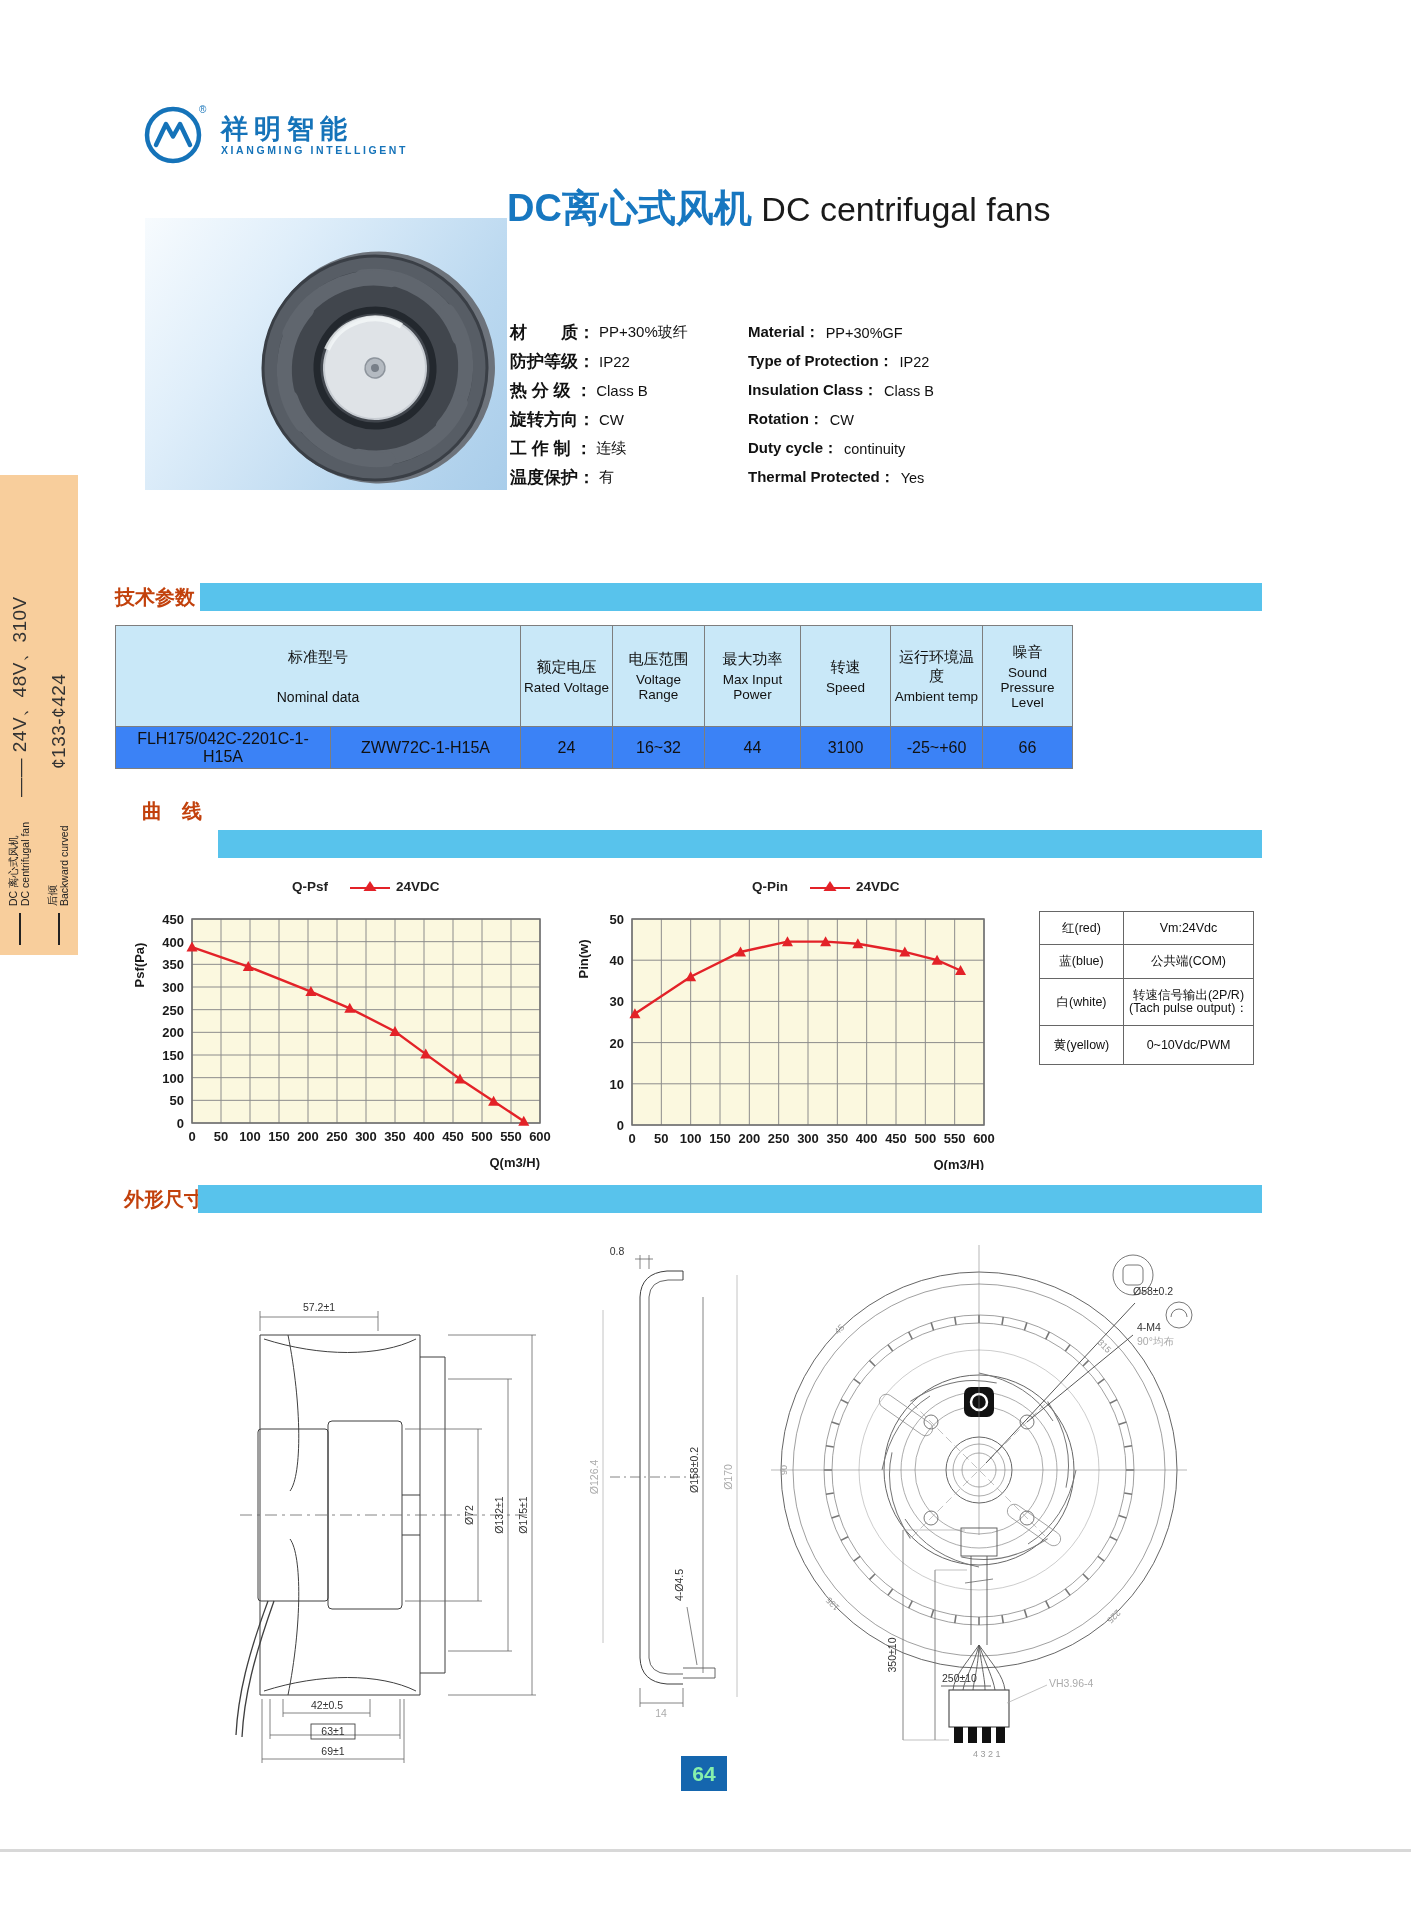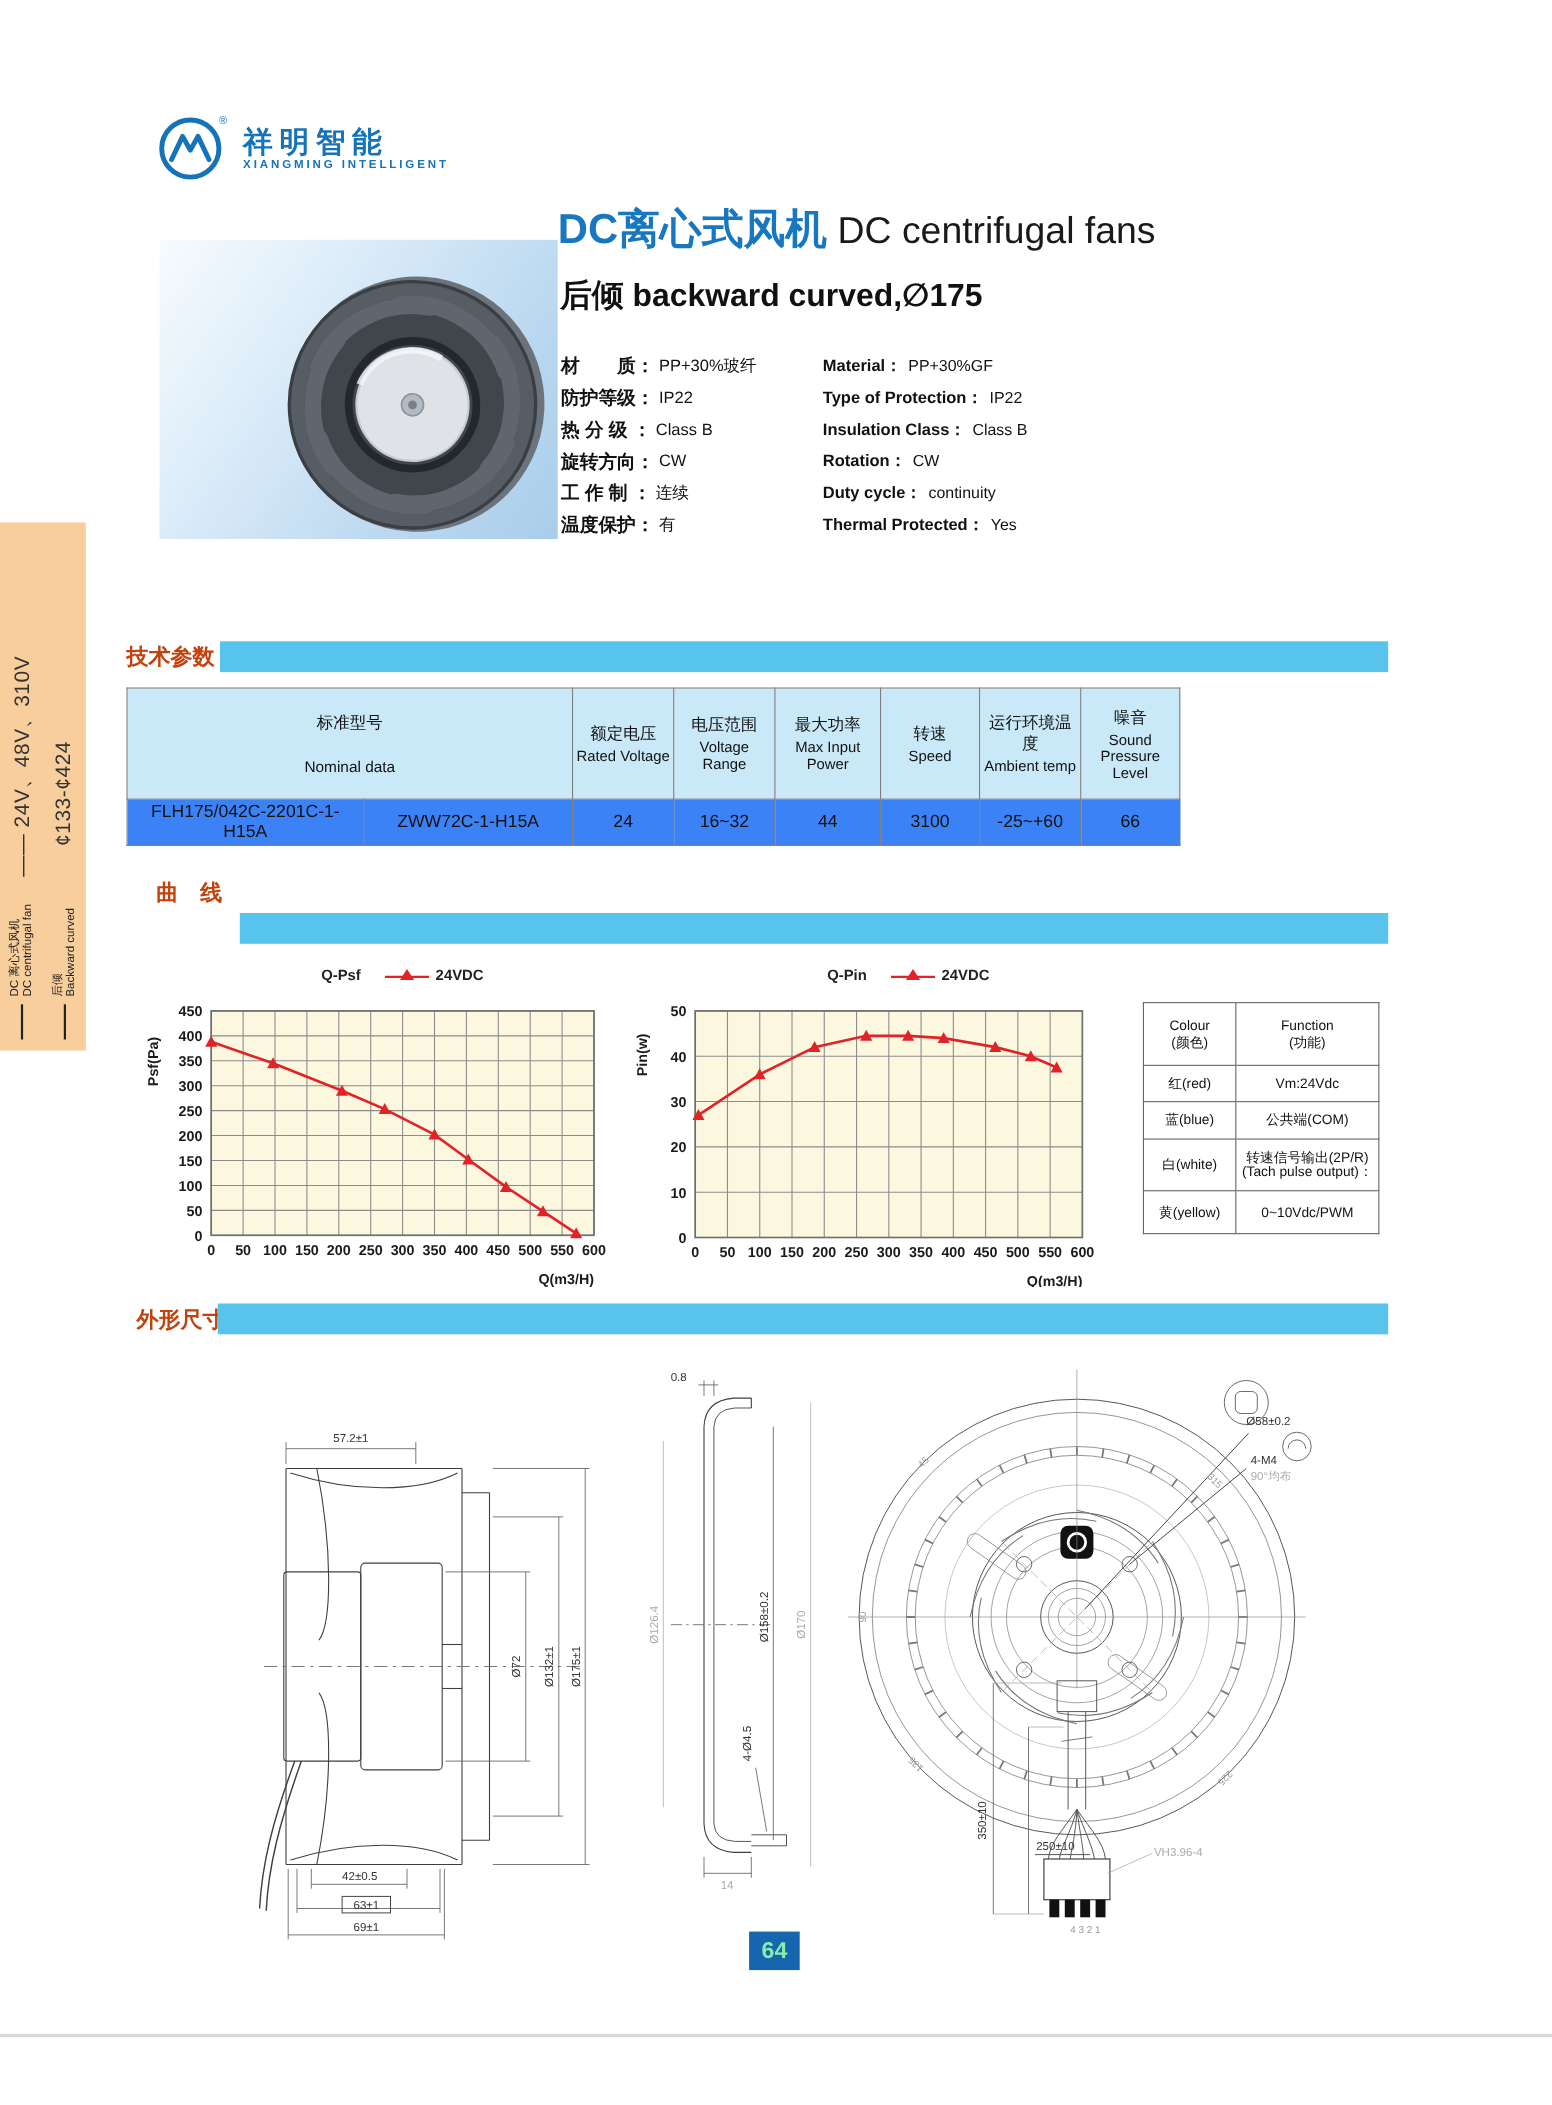--- a/index.html
+++ b/index.html
@@ -113,21 +113,20 @@
         <path d="M185,125 A52,52 0 0 1 262,112" stroke="#f4f7f9" stroke-width="6" fill="none" opacity="0.8"></path>
         <circle cx="230" cy="150" r="10" fill="#b4bac1" stroke="#8d949c" stroke-width="1.5"></circle>
         <circle cx="230" cy="150" r="4" fill="#787f88"></circle>
       </g>
     </svg>
   </div>
 
   <div class="abs" style="left:507px;top:183px;white-space:nowrap;">
     <span class="title-cn">DC离心式风机</span><span class="title-en"> DC centrifugal fans</span>
   </div>
-  <div class="abs subtitle" style="left:509px;top:249px;">后倾  backward curved,∅175</div>
 
   <div class="abs" style="left:510px;top:318px;">
     <div class="spec-row">
         <span class="spec-cl">材　　质：</span>
         <span class="spec-cv">PP+30%玻纤</span>
       </div>
     <div class="spec-row">
         <span class="spec-cl">防护等级：</span>
         <span class="spec-cv">IP22</span>
       </div>
@@ -374,24 +373,20 @@
       <text class="axl" transform="translate(12,54) rotate(-90)" text-anchor="middle">Pin(w)</text>
       <text class="axl" x="408" y="264" text-anchor="end">Q(m3/H)</text>
     </svg>
 
   <table class="wire abs" style="left:1039px;top:911px;">
     <colgroup>
         <col style="width:84px">
         <col style="width:130px">
       </colgroup>
     <tbody>
-        <tr style="height:57px;">
-      <td class="whd"><span>Colour</span><br><span>(颜色)</span></td>
-      <td class="whd"><span>Function</span><br><span>(功能)</span></td>
-    </tr>
     <tr style="height:33px;">
       <td>红(red)</td>
       <td>Vm:24Vdc</td>
         </tr>
     <tr style="height:34px;">
       <td>蓝(blue)</td>
       <td>公共端(COM)</td>
         </tr>
     <tr style="height:47px;">
       <td>白(white)</td>

